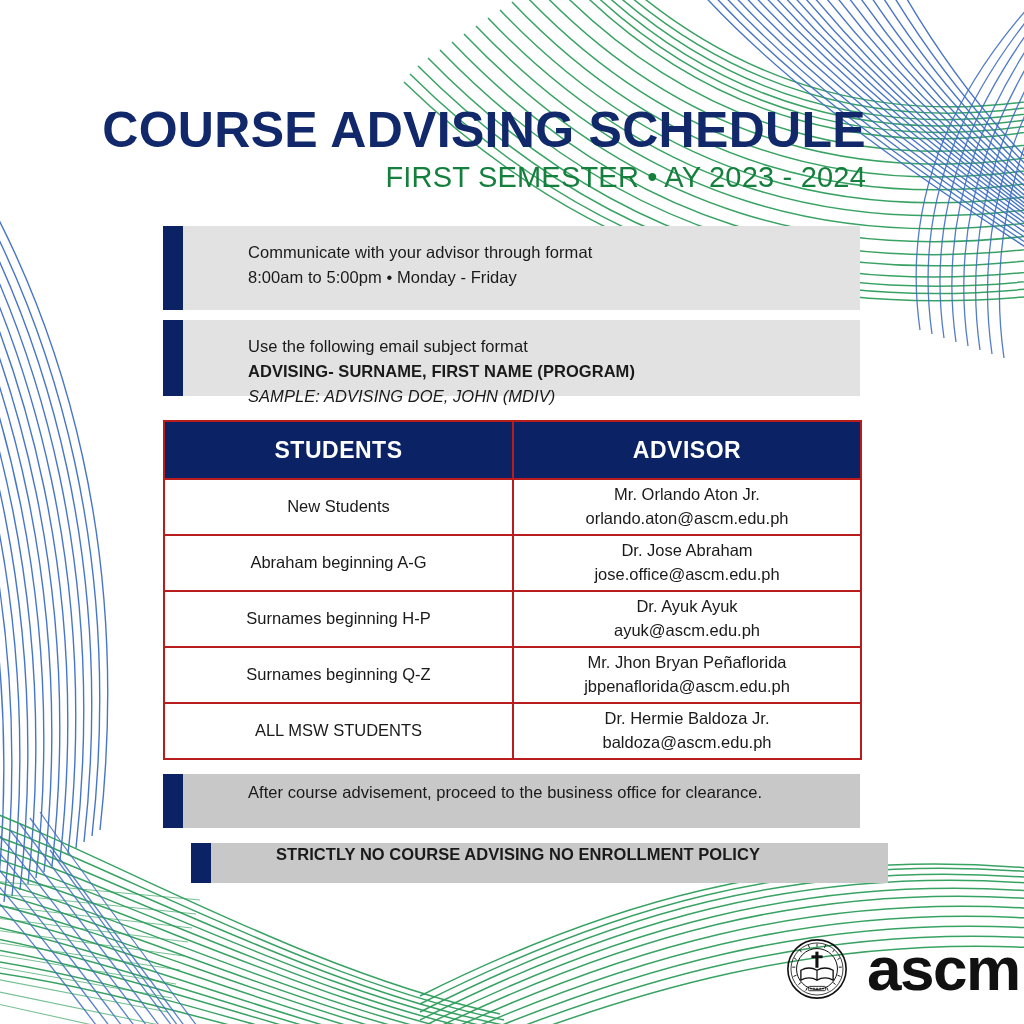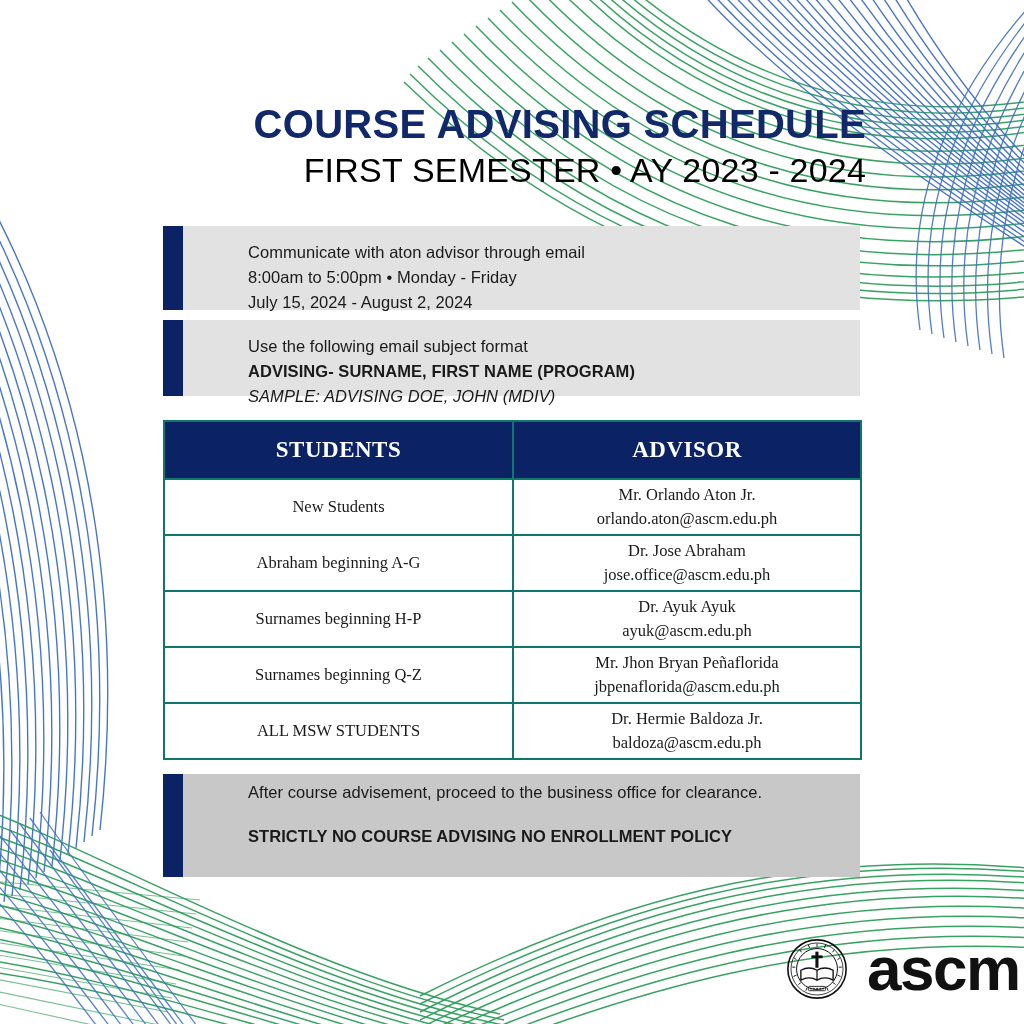--- a/index.html
+++ b/index.html
@@ -36,32 +36,32 @@
 
   
   .header {
     position: absolute;
     left: 0;
     top: 104px;
     width: 866px;
     text-align: right;
   }
   .title {
-    font-size: 40px;
+    font-size: 50px;
     font-weight: bold;
     letter-spacing: 0.3px;
     color: #11296B;
     line-height: 1.04;
     white-space: nowrap;
   }
   .subtitle {
     margin-top: 5px;
-    font-size: 34px;
+    font-size: 29px;
     font-weight: normal;
-    color: #000000;
+    color: #15803d;
     letter-spacing: 0.2px;
     white-space: nowrap;
   }
 
   
   .panel {
     position: absolute;
     left: 163px;
     width: 697px;
     display: flex;
@@ -84,44 +84,43 @@
     color: #1a1a1a;
     line-height: 1.52;
     letter-spacing: 0.05px;
   }
   .panel .line.bold   { font-weight: bold; }
   .panel .line.italic { font-style: italic; }
 
   #panel-schedule { top: 226px; height: 84px; }
   #panel-format   { top: 320px; height: 76px; }
   #panel-after    { top: 774px; height: 54px; }
-  #panel-policy   { top: 813px; height: 64px; }
+  #panel-policy   { top: 843px; height: 40px; margin-left: 28px; }
 
   #panel-after .body,
   #panel-policy .body {
     display: flex;
     align-items: center;
     padding-top: 0;
     padding-bottom: 17px;
   }
 
   
   .table {
     position: absolute;
     left: 163px;
     top: 420px;
     width: 697px;
     border-collapse: collapse;
     table-layout: fixed;
   }
   .table th, .table td {
-    border: 2px solid #0f766e;
+    border: 2px solid #b91c1c;
     text-align: center;
     vertical-align: middle;
-    font-family: Liberation Serif, serif;
   }
   .table th {
     background: #0B2265;
     color: #ffffff;
     font-size: 23px;
     font-weight: bold;
     height: 58px;
     letter-spacing: 0.5px;
   }
   .table td {
@@ -309,23 +308,22 @@
 <div class="page">
 
   <div class="header">
     <div class="title">COURSE ADVISING SCHEDULE</div>
     <div class="subtitle">FIRST SEMESTER • AY 2023 - 2024</div>
   </div>
 
   <div class="panel" id="panel-schedule">
     <div class="bar"></div>
     <div class="body">
-      <div class="line">Communicate with aton advisor through email</div>
+      <div class="line">Communicate with your advisor through format</div>
       <div class="line">8:00am to 5:00pm • Monday - Friday</div>
-      <div class="line">July 15, 2024 - August 2, 2024</div>
     </div>
   </div>
 
   <div class="panel" id="panel-format">
     <div class="bar"></div>
     <div class="body">
       <div class="line">Use the following email subject format</div>
       <div class="line bold">ADVISING- SURNAME, FIRST NAME (PROGRAM)</div>
       <div class="line italic">SAMPLE: ADVISING DOE, JOHN (MDIV)</div>
     </div>

